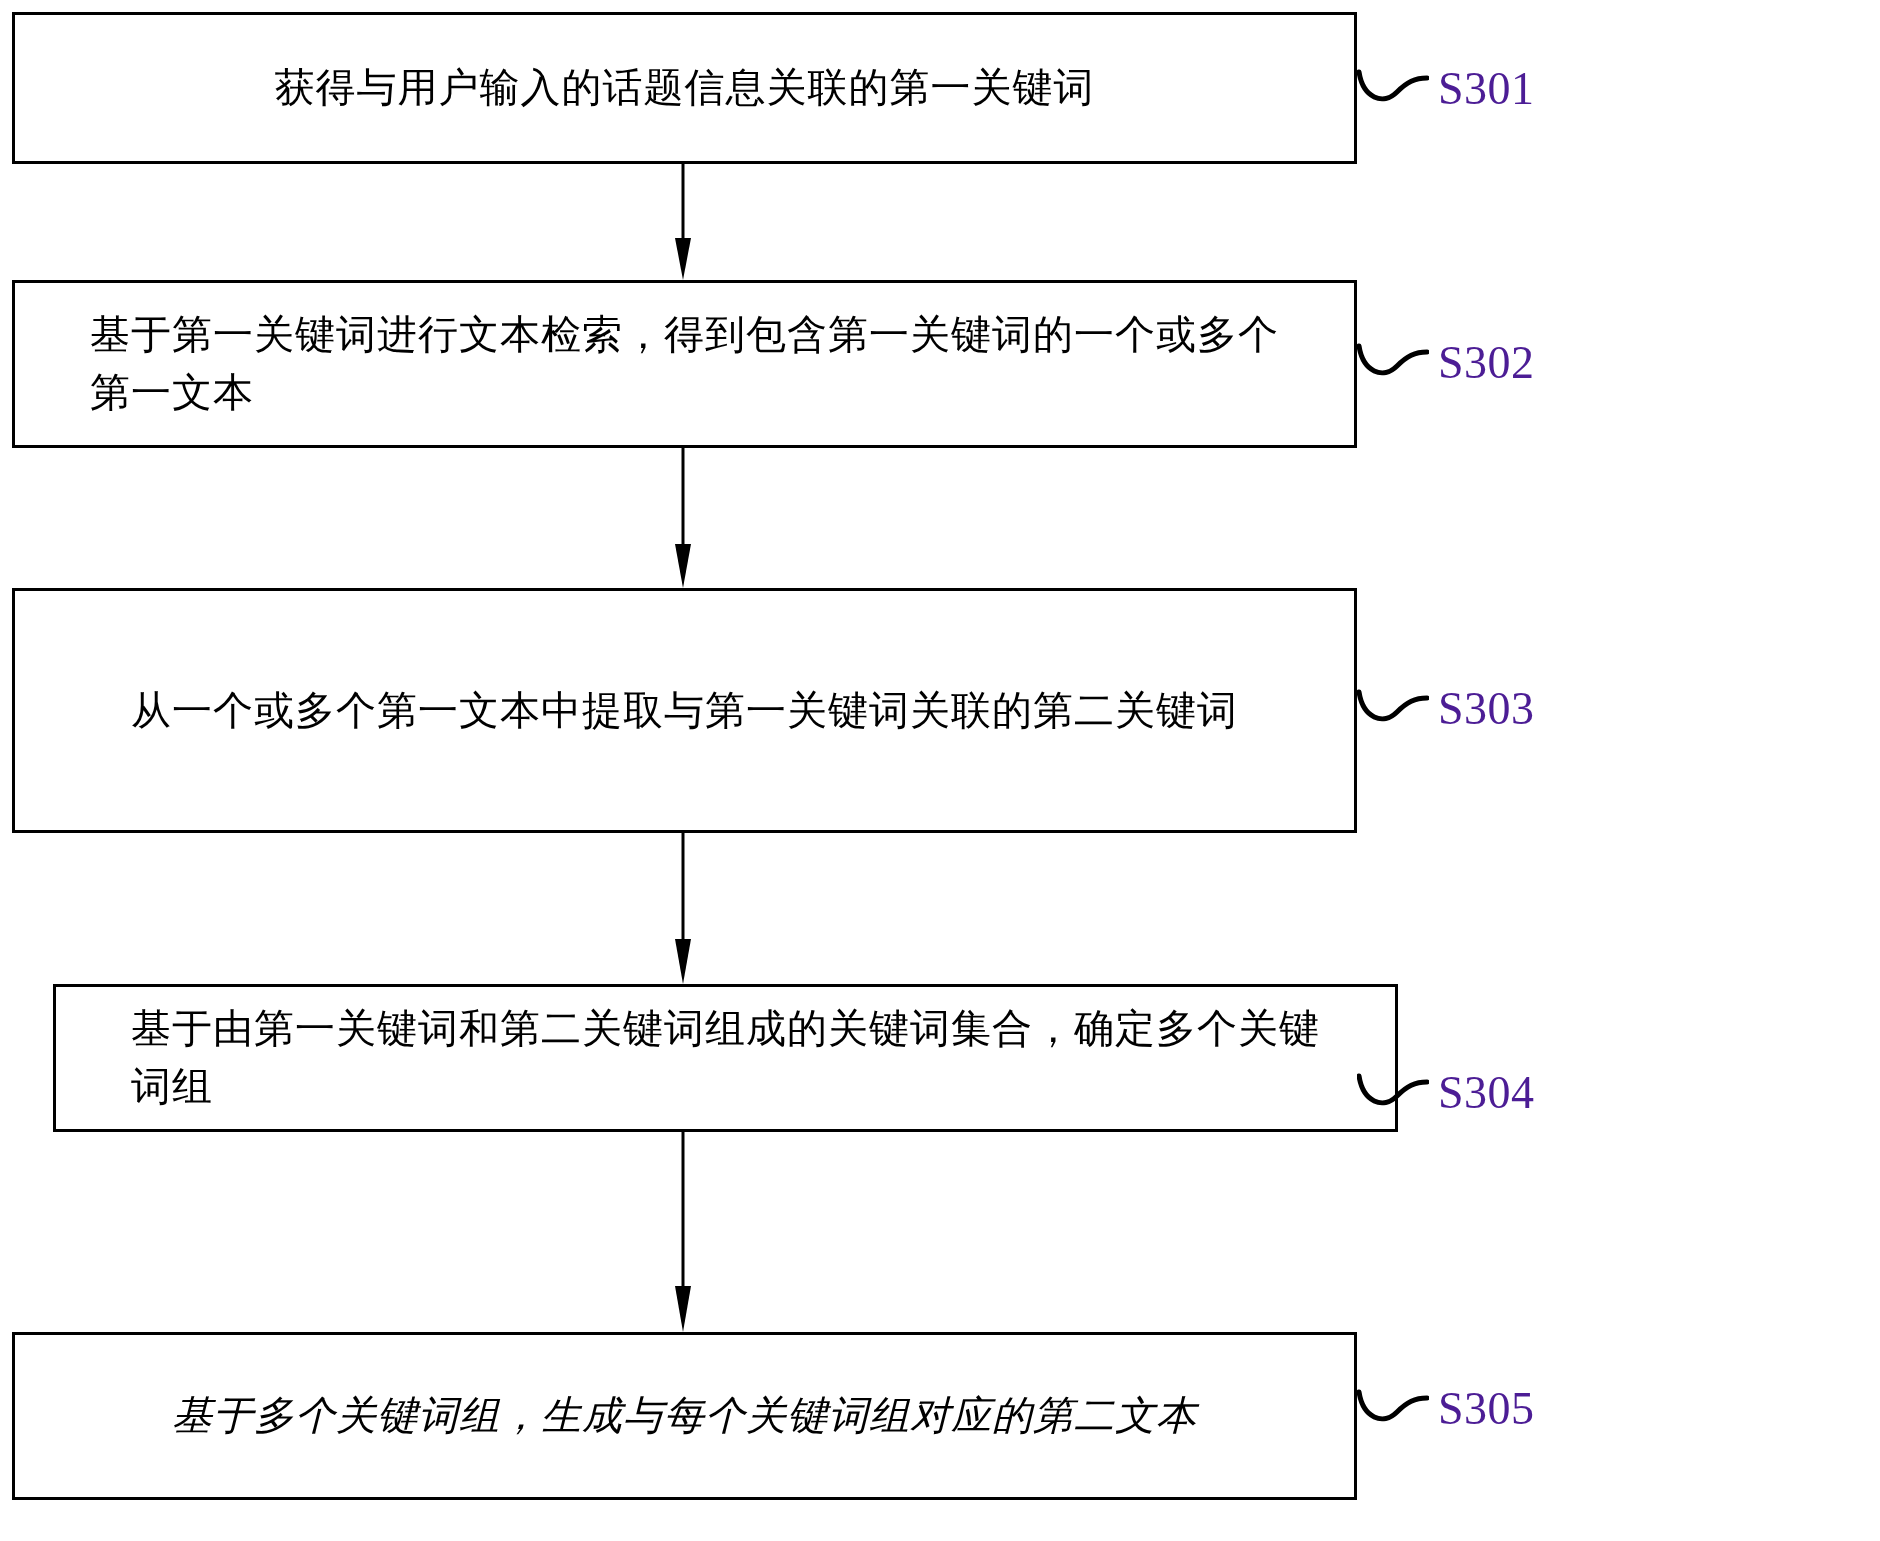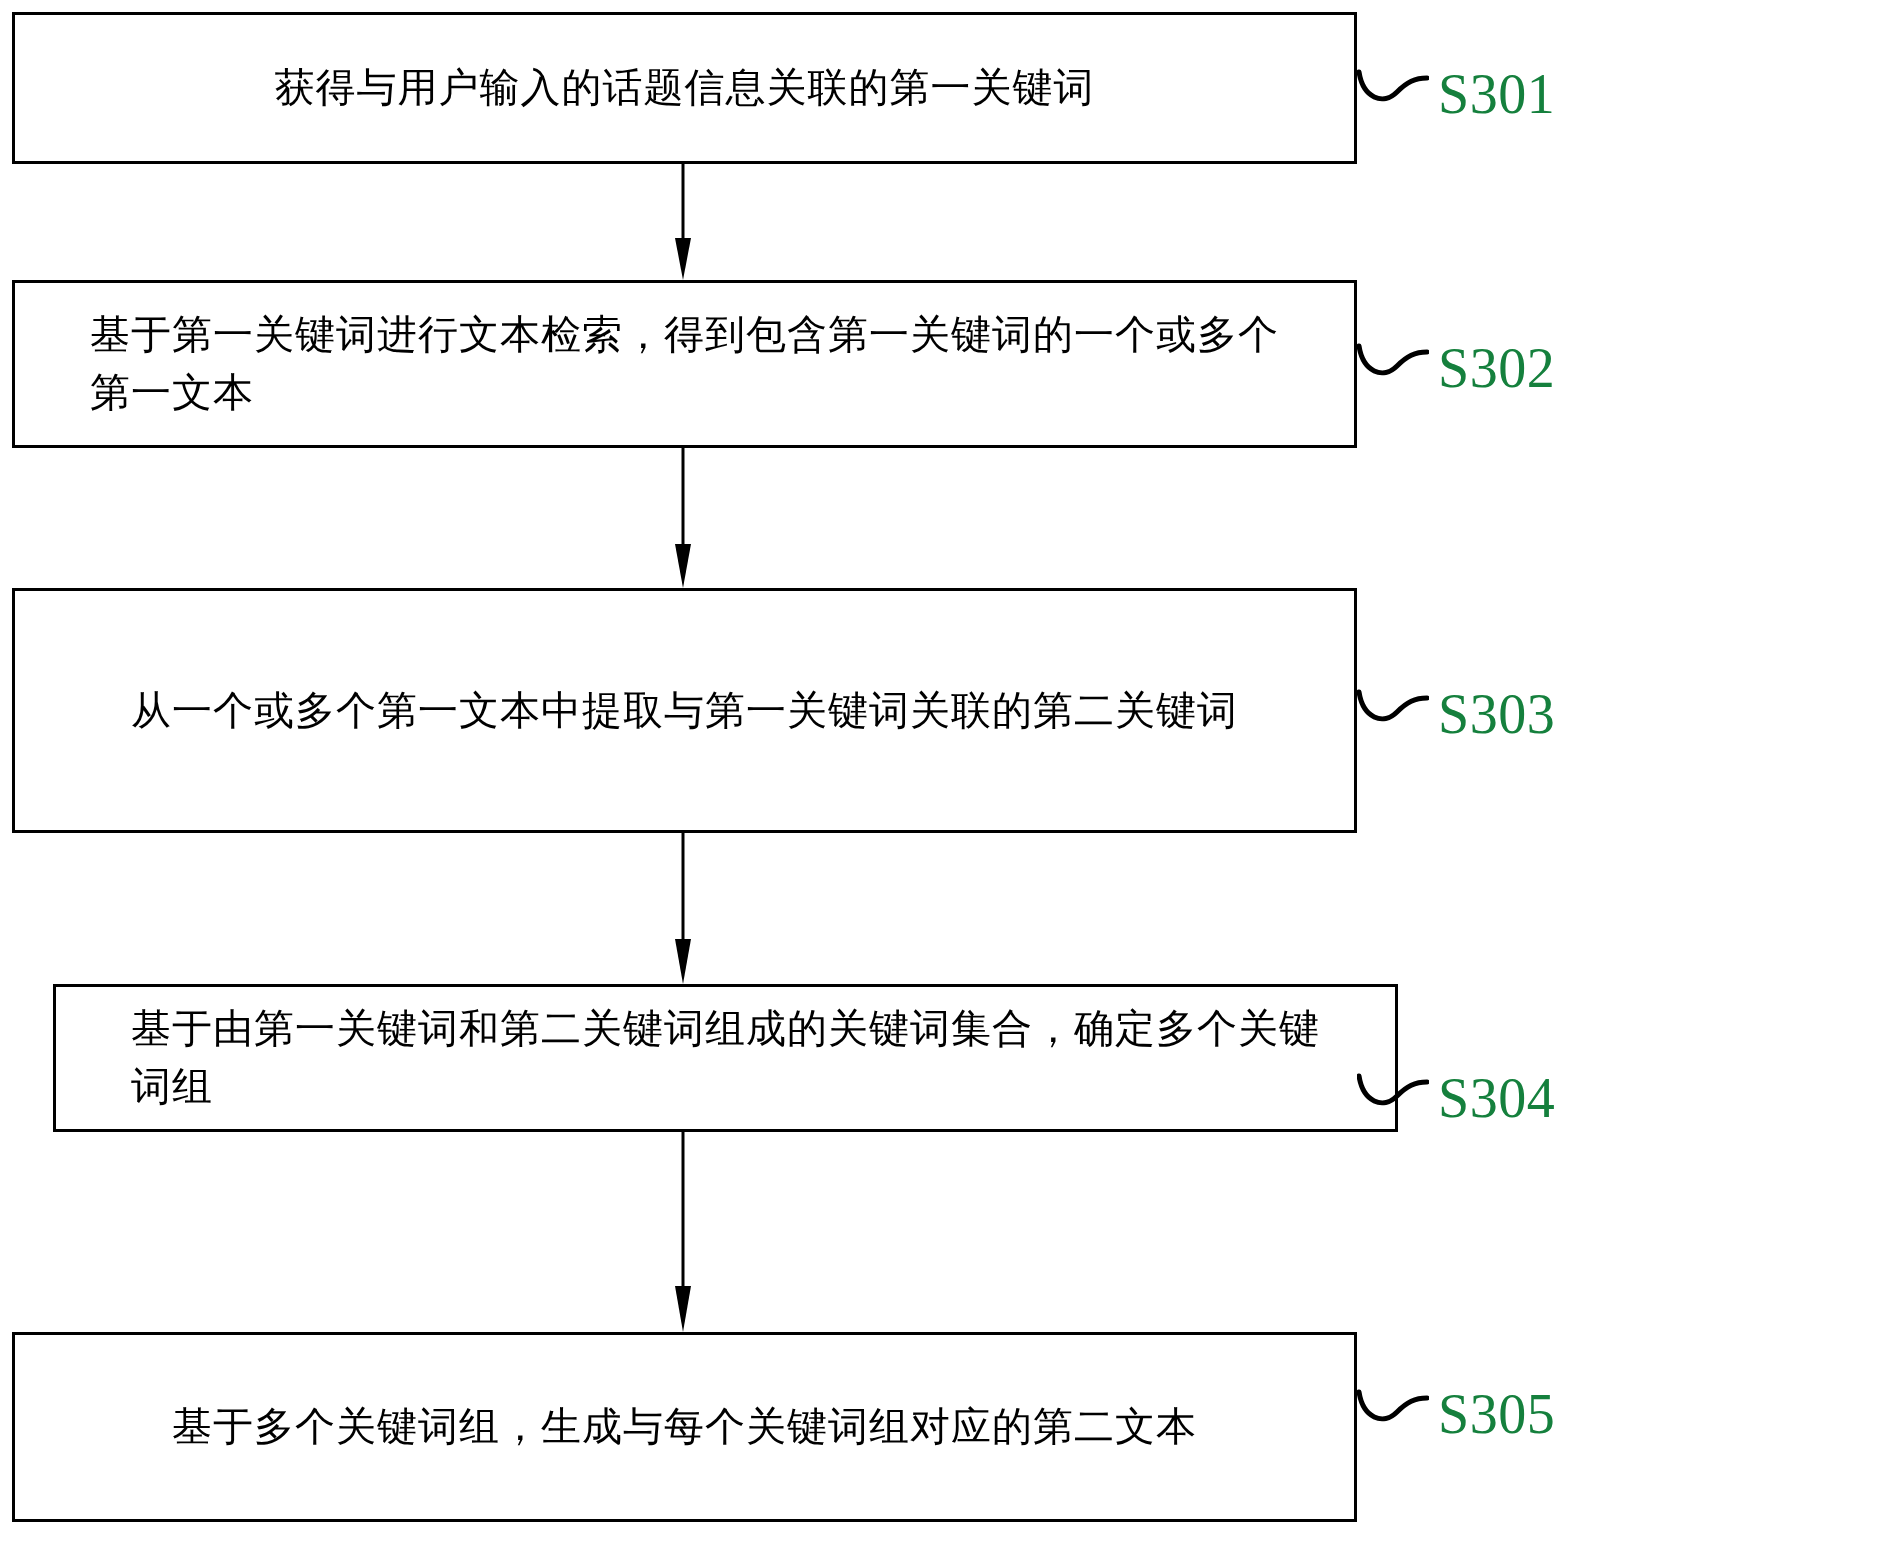--- a/index.html
+++ b/index.html
@@ -36,22 +36,22 @@
     font-size: 40px;
     line-height: 1.45;
     color: #000000;
     letter-spacing: 1px;
     padding: 0 26px;
     white-space: pre-line;
   }
   .step-label {
     position: absolute;
     font-family: "Liberation Serif", "DejaVu Serif", serif;
-    font-size: 56px;
-    color: #15803d;
+    font-size: 46px;
+    color: #4c1d95;
     letter-spacing: 0.5px;
     white-space: nowrap;
   }
   .squiggle {
     position: absolute;
     width: 72px;
     height: 44px;
   }
   .arrow {
     position: absolute;
@@ -130,21 +130,21 @@
   </div>
   <div class="step-label" style="left:1438px; top:1066px;">S304</div>
 
   <div class="arrow" style="left:663px; top:1132px; height:200px;">
     <svg width="40" height="200" viewBox="0 0 40 200">
       <line x1="20" y1="0" x2="20" y2="158" stroke="#000000" stroke-width="3"></line>
       <polygon points="12,154 28,154 20,200" fill="#000000"></polygon>
     </svg>
   </div>
 
-  <div class="step" style="left:12px; top:1332px; width:1345px; height:190px;">
+  <div class="step" style="left:12px; top:1332px; width:1345px; height:168px;font-style:italic;">
     <div class="step-text">基于多个关键词组，生成与每个关键词组对应的第二文本</div>
   </div>
   <div class="squiggle" style="left:1357px; top:1388px;">
     <svg width="72" height="44" viewBox="0 0 72 44">
       <path d="M2,4 C6,30 26,38 40,24 C50,14 58,10 70,10" stroke="#000000" stroke-width="5" fill="none" stroke-linecap="round"></path>
     </svg>
   </div>
   <div class="step-label" style="left:1438px; top:1382px;">S305</div>
 
 </div>

